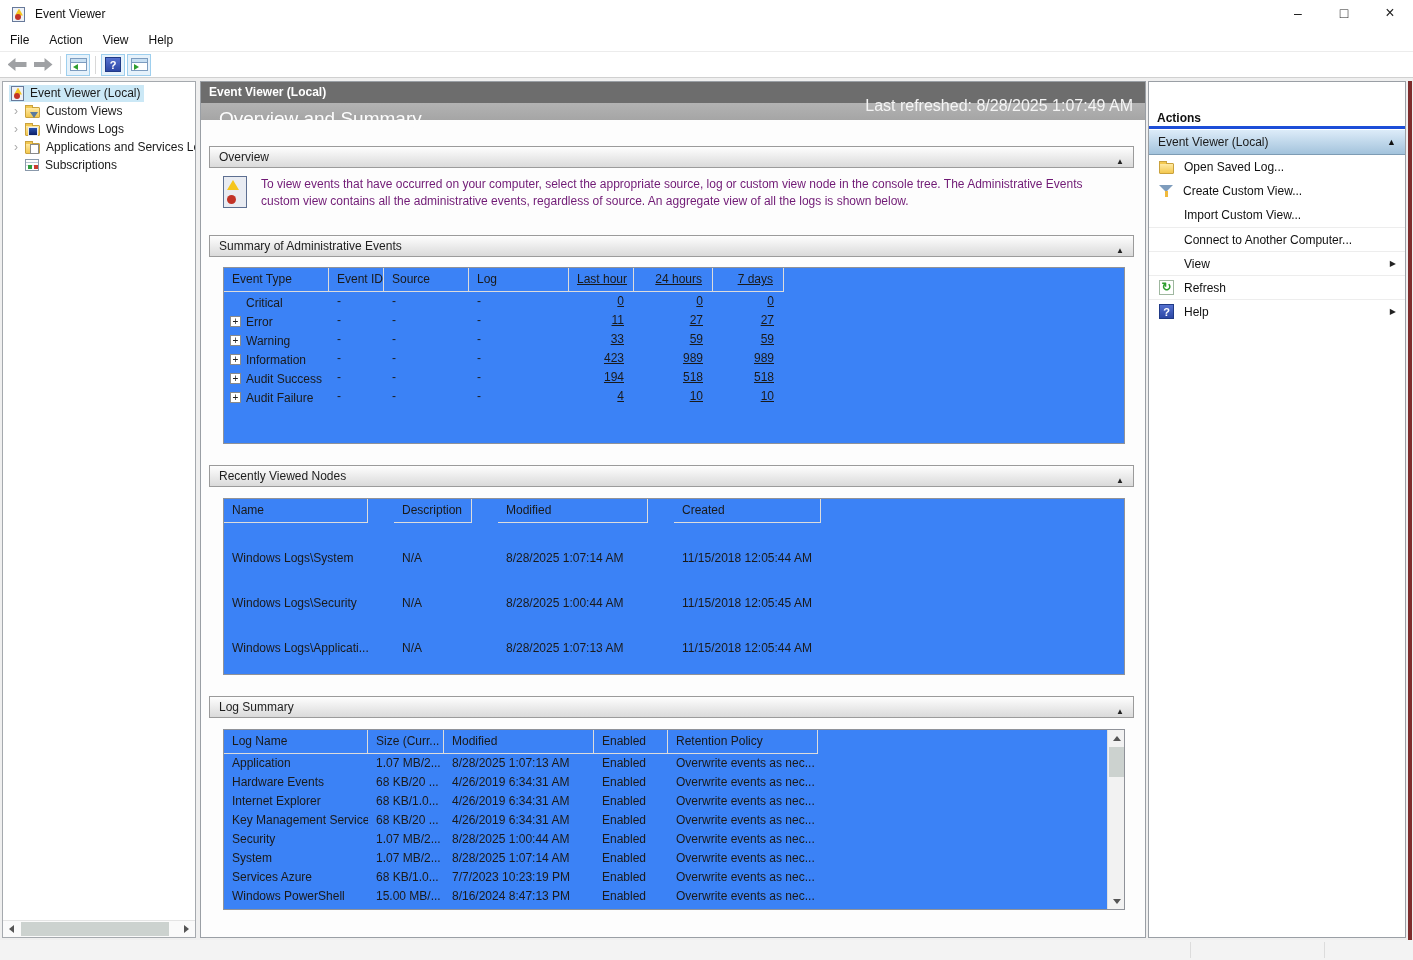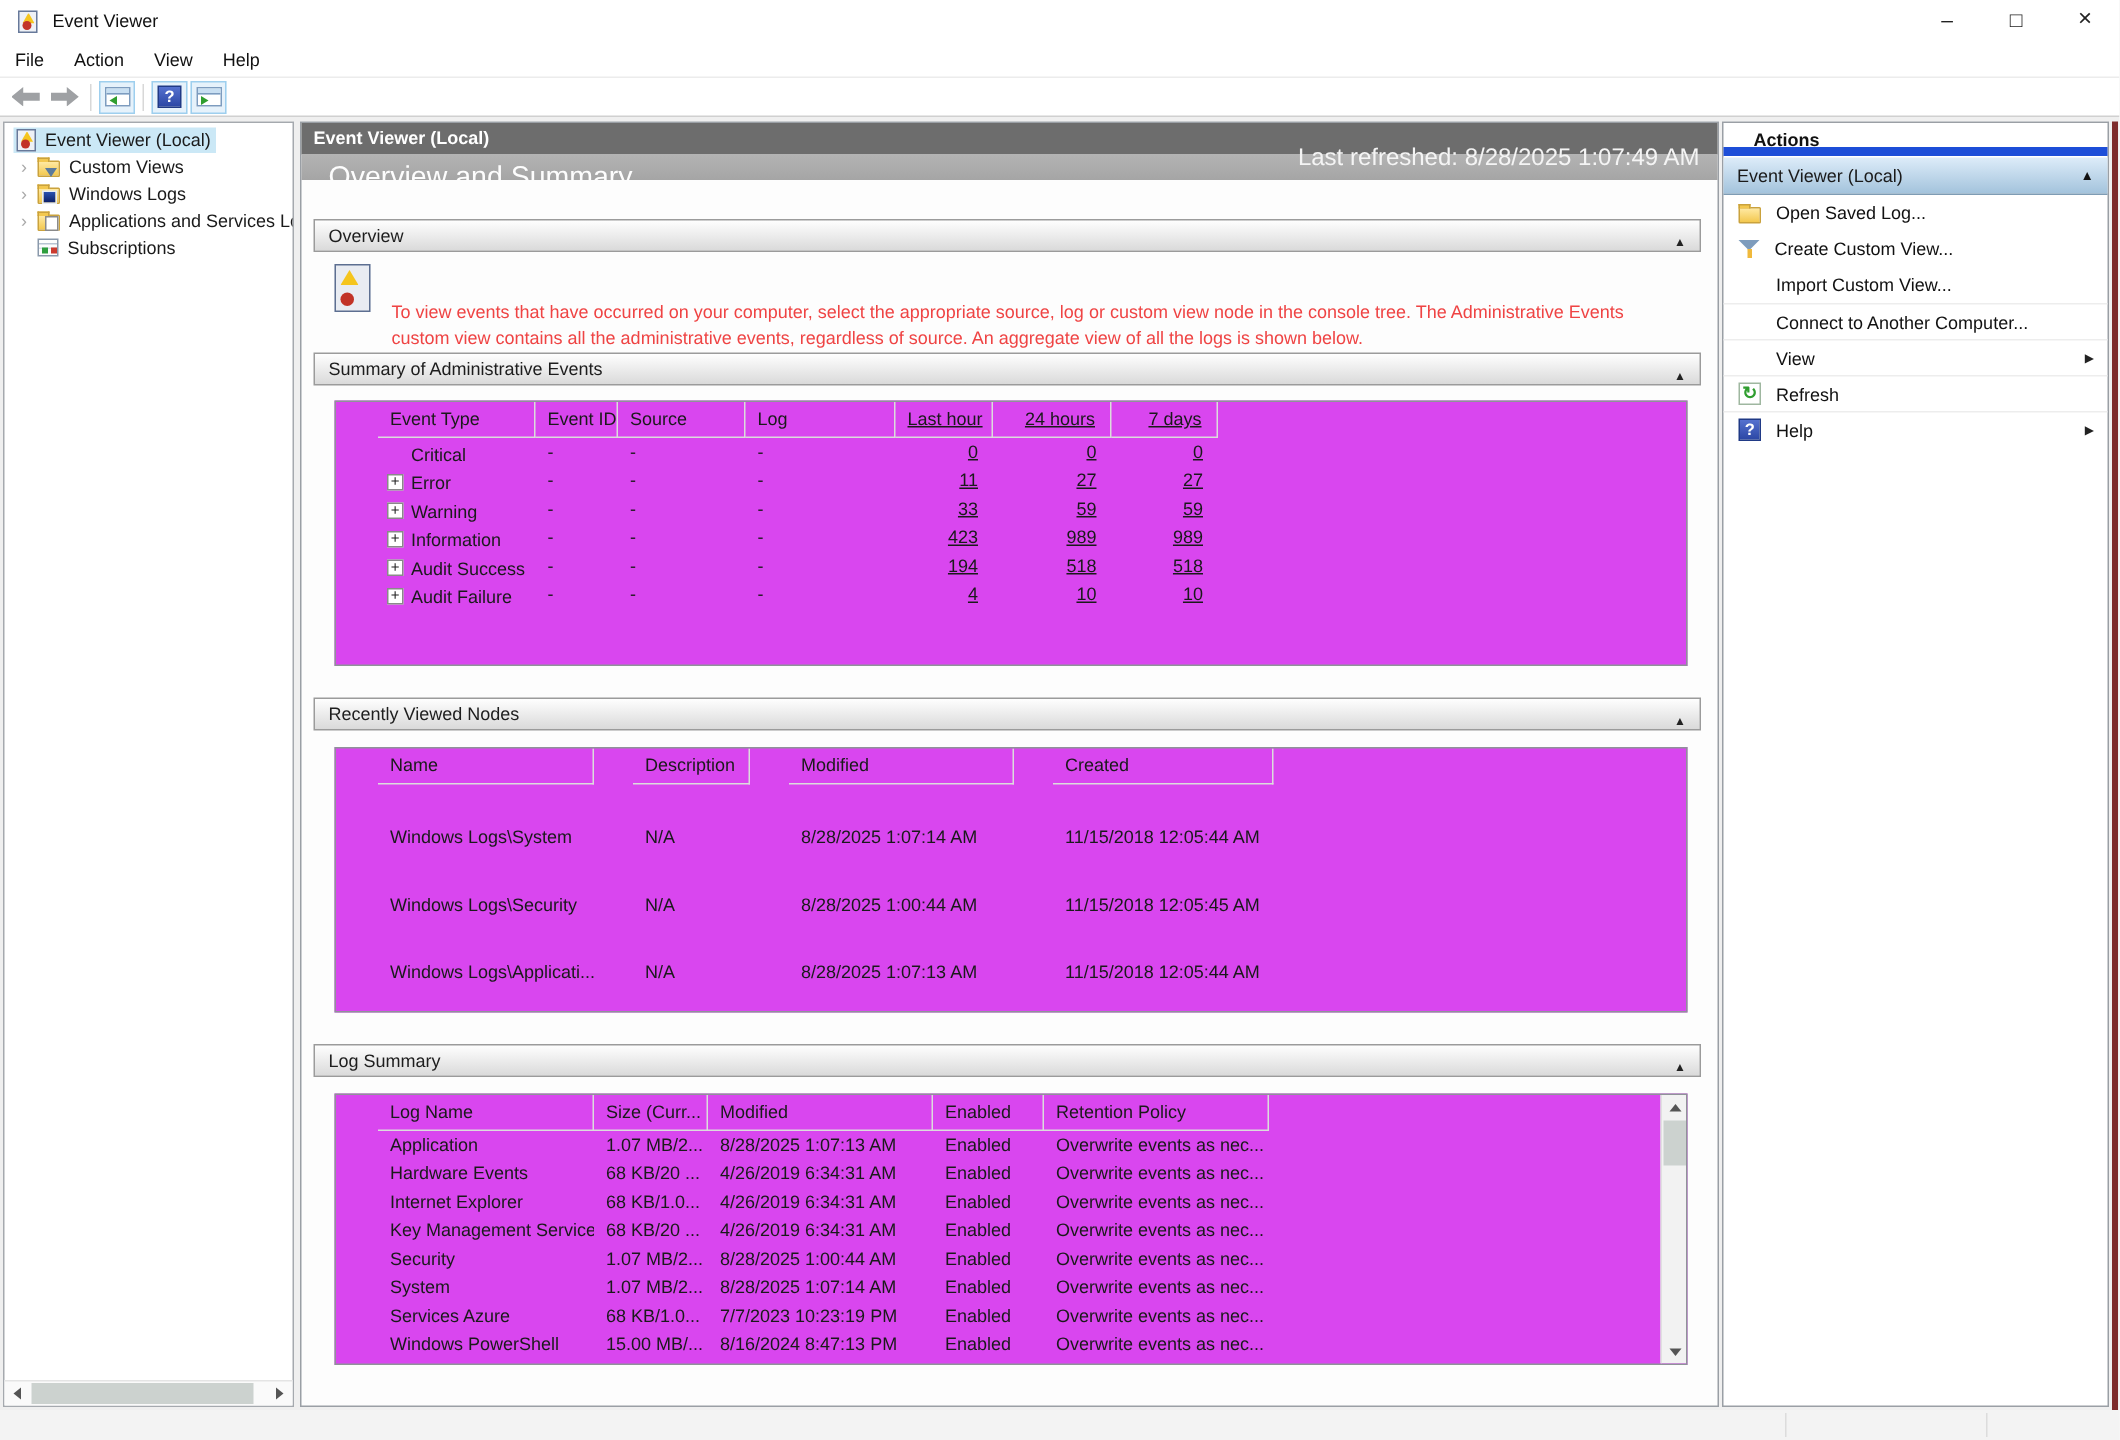--- a/index.html
+++ b/index.html
@@ -77,27 +77,27 @@
   #last-refreshed { position:absolute; right:12px; bottom:5px; font-size:16px; color:#f4f4f4; }
 
   .sec-h { position:absolute; left:8px; width:925px; height:22px; background:linear-gradient(#fefefe,#dadada); border:1px solid #9b9b9b; line-height:20px; padding-left:9px; color:#1d1d1d; }
   .sec-caret { position:absolute; right:9px; top:5px; font-size:8px; color:#222; }
 
   #overview-header { top:64px; }
   #overview-body { position:absolute; left:22px; top:94px; width:900px; display:flex; gap:14px; }
   #overview-big-icon { position:relative; width:24px; height:32px; background:#e9ecf2; border:1px solid #5d6f91; flex:none; }
   #overview-big-icon::before { content:""; position:absolute; left:3px; top:3px; width:12px; height:10px; background:#f5c51e; clip-path:polygon(50% 0,100% 100%,0 100%); }
   #overview-big-icon::after { content:""; position:absolute; left:3px; bottom:3px; width:9px; height:9px; border-radius:50%; background:#c23327; }
-  #overview-text { max-width:830px; line-height:17px; color:#ef4444;margin-top:24px; }
+  #overview-text { max-width:830px; line-height:17px; color:#701a75; }
 
   #summary-header { top:153px; }
   #recent-header { top:383px; }
   #logsum-header { top:614px; }
 
-  .tbl { position:absolute; left:22px; width:902px; background:#d946ef; border:1px solid #8f9299; overflow:hidden;padding-left:28px; }
+  .tbl { position:absolute; left:22px; width:902px; background:#3b82f6; border:1px solid #8f9299; overflow:hidden; }
   #summary-table { top:185px; height:177px; }
   #recent-table { top:416px; height:177px; }
   #log-table { top:647px; height:181px; }
 
   .grid { display:grid; }
   #summary-grid { grid-template-columns:105px 55px 85px 100px 65px 79px 71px 1fr; }
   #recent-grid  { grid-template-columns:144px 78px 150px 147px 1fr;gap:26px; }
   #log-grid     { grid-template-columns:144px 76px 150px 74px 150px 1fr; width:883px; }
   .th { height:24px; padding:4px 6px 0 8px; border-right:1px solid #dcdcdc; border-bottom:1px solid #dcdcdc; white-space:nowrap; overflow:hidden; color:#1a1a1a; }
   .th.fill { border-right:none; border-bottom:none; }
@@ -108,21 +108,21 @@
   .plusbox.hidden { visibility:hidden; }
 
   #log-vscroll { position:absolute; right:0; top:0; bottom:0; width:17px; background:#f2f2f2; border-left:1px solid #e0e0e0; }
   .vsb-btn { position:absolute; left:0; width:17px; height:16px; display:flex; align-items:center; justify-content:center; }
   .vsb-tri-u { border-left:4px solid transparent; border-right:4px solid transparent; border-bottom:5px solid #555; }
   .vsb-tri-d { border-left:4px solid transparent; border-right:4px solid transparent; border-top:5px solid #555; }
   #log-vthumb { position:absolute; left:1px; top:17px; width:15px; height:30px; background:#ccd2cf; }
 
   
   #actions-panel { position:absolute; left:1148px; top:81px; width:258px; height:857px; background:#fff; border:1px solid #9a9fa5; }
-  #actions-title { height:22px; line-height:22px; padding-left:20px; font-weight:bold; color:#111; border-bottom:6px solid #1d4ed8; }
+  #actions-title { height:22px; line-height:22px; padding-left:8px; font-weight:bold; color:#111; border-bottom:3px solid #1d4ed8;margin-top:25px; }
   #actions-group { height:25px; margin-top:1px; display:flex; align-items:center; padding:0 9px; background:linear-gradient(#ddecf9,#a3c3dc); border-bottom:1px solid #7e9cb4; }
   #actions-group .grp-caret { margin-left:auto; font-size:9px; color:#111; }
   .action-row { height:24px; display:flex; align-items:center; gap:10px; padding:0 9px 0 10px; color:#111; }
   .action-row.sep { border-top:1px solid #ededed; }
   .action-arrow { margin-left:auto; font-size:8px; color:#222; }
 
   
   #edge-stripe { position:absolute; left:1408px; top:81px; width:4px; height:859px; background:#7e2c2c; }
   #status-strip { position:absolute; left:0; top:940px; width:1413px; height:20px; background:#f3f3f3; }
   #status-strip .div1 { position:absolute; left:1190px; top:2px; width:1px; height:16px; background:#dcdcdc; }

